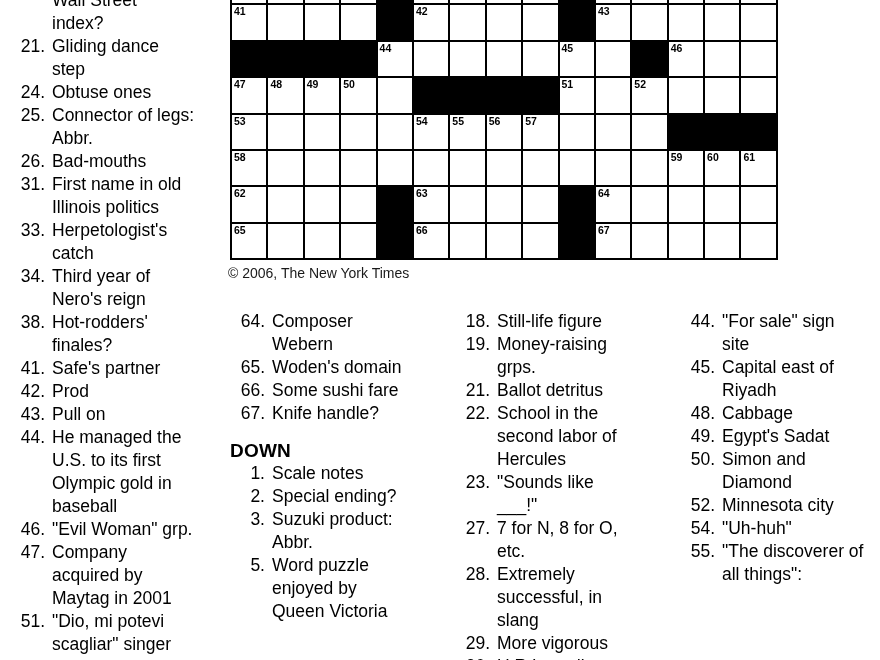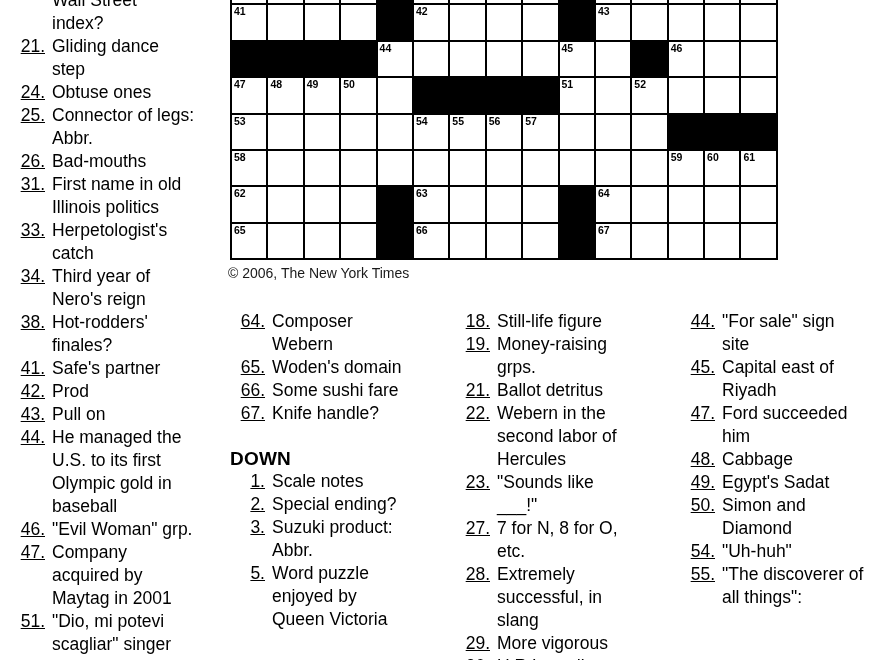--- a/index.html
+++ b/index.html
@@ -4,23 +4,23 @@
 <style>
   html,body{margin:0;padding:0;}
   body{
     width:880px;height:660px;overflow:hidden;position:relative;
     background:#ffffff;color:#000000;
     font-family:"Liberation Sans",sans-serif;
   }
   .clue-col{position:absolute;font-size:17.5px;line-height:23px;}
   .clue{margin:0;}
   .line{height:23px;white-space:nowrap;}
-  .num{display:inline-block;width:35px;text-align:right;margin-right:7px;text-decoration:underline;}
+  .num{display:inline-block;width:35px;text-align:right;margin-right:7px;}
   .cont{padding-left:42px;}
-  .down-header{margin-top:22px;height:23px;font-weight:bold;font-size:19px;letter-spacing:.2px;}
+  .down-header{margin-top:14px;height:23px;font-weight:bold;font-size:19px;letter-spacing:.2px;}
   #col-left{left:10px;top:-11px;width:220px;}
   #col-mid1{left:230px;top:310px;width:225px;}
   #col-mid2{left:455px;top:310px;width:225px;}
   #col-right{left:680px;top:310px;width:200px;}
   #grid{
     position:absolute;left:230px;top:-33px;
     background:#000;padding:2px;
     display:grid;grid-template-columns:repeat(15,34.4px);grid-auto-rows:34.4px;gap:2px;
   }
   .cell{background:#fff;position:relative;}
@@ -312,21 +312,21 @@
       <div class="line"><span class="num">18.</span><span>Still-life figure</span></div>
     </div>
     <div class="clue">
       <div class="line"><span class="num">19.</span><span>Money-raising</span></div>
       <div class="line cont">grps.</div>
     </div>
     <div class="clue">
       <div class="line"><span class="num">21.</span><span>Ballot detritus</span></div>
     </div>
     <div class="clue">
-      <div class="line"><span class="num">22.</span><span>Webern in the</span></div>
+      <div class="line"><span class="num">22.</span><span>School in the</span></div>
       <div class="line cont">second labor of</div>
       <div class="line cont">Hercules</div>
     </div>
     <div class="clue">
       <div class="line"><span class="num">23.</span><span>"Sounds like</span></div>
       <div class="line cont">___!"</div>
     </div>
     <div class="clue">
       <div class="line"><span class="num">27.</span><span>7 for N, 8 for O,</span></div>
       <div class="line cont">etc.</div>
@@ -346,33 +346,32 @@
 <div id="col-right" class="clue-col">
     <div class="clue">
       <div class="line"><span class="num">44.</span><span>"For sale" sign</span></div>
       <div class="line cont">site</div>
     </div>
     <div class="clue">
       <div class="line"><span class="num">45.</span><span>Capital east of</span></div>
       <div class="line cont">Riyadh</div>
     </div>
     <div class="clue">
-      <div class="line"><span class="num">47.</span><span>Ford succeeded</span></div>
-      <div class="line cont">him</div>
-    </div>
-    <div class="clue">
       <div class="line"><span class="num">48.</span><span>Cabbage</span></div>
     </div>
     <div class="clue">
       <div class="line"><span class="num">49.</span><span>Egypt's Sadat</span></div>
     </div>
     <div class="clue">
       <div class="line"><span class="num">50.</span><span>Simon and</span></div>
       <div class="line cont">Diamond</div>
     </div>
     <div class="clue">
+      <div class="line"><span class="num">52.</span><span>Minnesota city</span></div>
+    </div>
+    <div class="clue">
       <div class="line"><span class="num">54.</span><span>"Uh-huh"</span></div>
     </div>
     <div class="clue">
       <div class="line"><span class="num">55.</span><span>"The discoverer of</span></div>
       <div class="line cont">all things":</div>
     </div>
   </div>
 
 </body></html>

